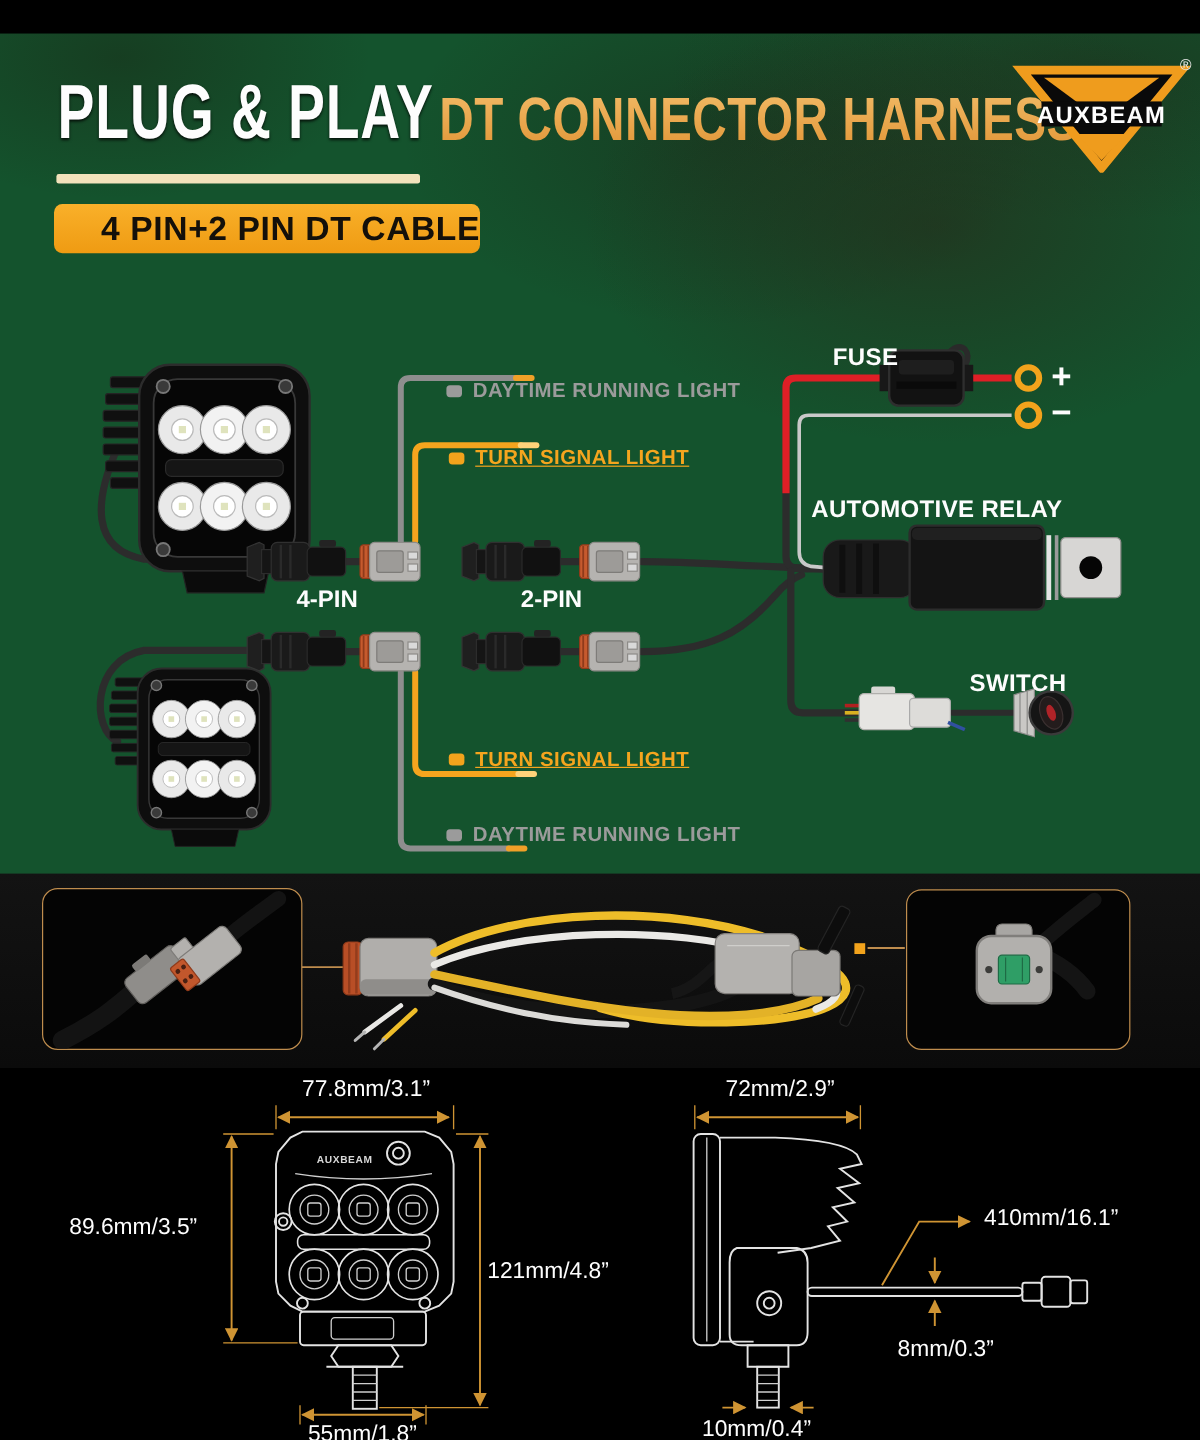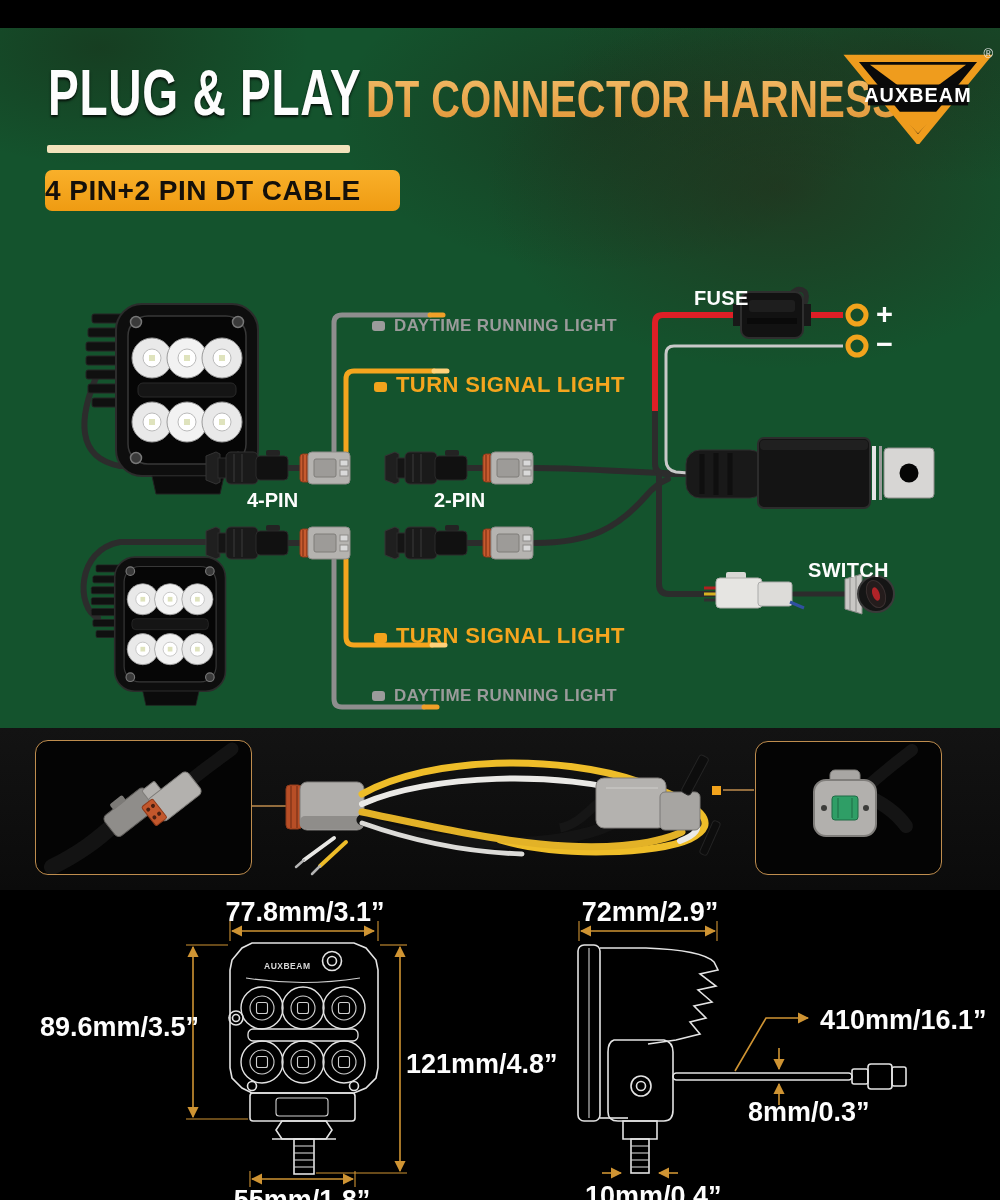--- a/index.html
+++ b/index.html
@@ -16,44 +16,44 @@
   
   .title-white{left:48px;top:28px;font-size:64px;font-weight:900;letter-spacing:1px;color:#fdfdfd;
     transform:scaleX(.72);transform-origin:left top;text-shadow:0 2px 3px rgba(0,0,0,.8);white-space:nowrap;}
   .title-orange{left:366px;top:42px;font-size:51px;font-weight:900;letter-spacing:.5px;
     transform:scaleX(.78);transform-origin:left top;white-space:nowrap;
     background:linear-gradient(180deg,#f3bd6a,#e09434);-webkit-background-clip:text;background-clip:text;color:transparent;}
   .underline{left:47px;top:117px;width:303px;height:8px;background:#f2e2bb;border-radius:2px;}
   .logo{left:843px;top:20px;width:150px;height:96px;}
   .logo .reg{position:absolute;right:0;top:-2px;font-size:13px;color:#e9e9e9;}
   
-  .badge{left:45px;top:142px;width:355px;height:41px;line-height:41px;text-align:left;
+  .badge{left:45px;top:142px;width:355px;height:41px;line-height:41px;text-align:right;
     background:linear-gradient(180deg,#f9b02a,#ef9b12);color:#14100a;font-size:28px;font-weight:800;
     border-radius:7px;letter-spacing:.5px;}
   .bullet{display:flex;align-items:center;gap:11px;height:24px;}
   .bullets{left:45px;top:192px;display:flex;flex-direction:column;gap:6px;}
   .ring{width:11px;height:11px;border:3.5px solid #f2a31c;border-radius:50%;flex:0 0 auto;}
   .bullet span{font-size:21px;font-weight:800;color:#fdfdfd;}
   
   .wiring{left:0;top:250px;width:1000px;height:455px;}
   .wlabel{position:absolute;font-weight:800;white-space:nowrap;}
   .chip{display:inline-block;width:13px;height:10px;border-radius:3px;margin-right:9px;}
   .drl{color:#9b9b9b;font-size:17px;letter-spacing:.4px;}
-  .turn{color:#f5a51e;font-size:22px;letter-spacing:.4px;}
+  .turn{color:#f5a51e;font-size:17px;letter-spacing:.4px;text-decoration:underline;}
   .pinlbl{color:#fdfdfd;font-size:20px;}
   .complbl{color:#fdfdfd;font-size:20px;letter-spacing:.3px;}
   .pm{color:#fdfdfd;font-size:29px;line-height:1;}
   
   .strip{left:0;top:700px;width:1000px;height:162px;background:linear-gradient(180deg,#131313,#0b0b0b);}
   .zoombox{position:absolute;border:1.5px solid #bf8d4e;border-radius:13px;background:#040404;overflow:hidden;}
   
   .dims{left:0;top:862px;width:1000px;height:338px;background:#000;}
-  .dlabel{position:absolute;font-size:27px;font-weight:700;color:#fdfdfd;white-space:nowrap;}
+  .dlabel{position:absolute;font-size:19px;font-weight:400;color:#fdfdfd;white-space:nowrap;}
   .ctr{text-align:center;}
-  .rgt{text-align:left;}
+  .rgt{text-align:center;}
 </style>
 </head>
 <body>
 
 <div class="page">
   <div class="scene"></div>
 
   <div class="abs title-white">PLUG &amp; PLAY</div>
   <div class="abs title-orange">DT CONNECTOR HARNESS</div>
   <div class="abs underline"></div>
@@ -228,20 +228,21 @@
       <span class="chip" style="background:#9b9b9b;"></span><span>DAYTIME RUNNING LIGHT</span>
     </div>
     <div class="wlabel turn" style="left:374px;top:94px;">
       <span class="chip" style="background:#f2a31c;"></span><span>TURN SIGNAL LIGHT</span>
     </div>
     <div class="wlabel pinlbl" style="left:247px;top:211px;">4-PIN</div>
     <div class="wlabel pinlbl" style="left:434px;top:211px;">2-PIN</div>
     <div class="wlabel complbl" style="left:694px;top:9px;">FUSE</div>
     <div class="wlabel pm" style="left:876px;top:22px;">+</div>
     <div class="wlabel pm" style="left:876px;top:52px;">−</div>
+    <div class="wlabel complbl" style="left:676px;top:136px;">AUTOMOTIVE RELAY</div>
     <div class="wlabel complbl" style="left:808px;top:281px;">SWITCH</div>
     <div class="wlabel turn" style="left:374px;top:345px;">
       <span class="chip" style="background:#f2a31c;"></span><span>TURN SIGNAL LIGHT</span>
     </div>
     <div class="wlabel drl" style="left:372px;top:408px;">
       <span class="chip" style="background:#9b9b9b;"></span><span>DAYTIME RUNNING LIGHT</span>
     </div>
   </div>
 
   <div class="abs strip">
@@ -418,16 +419,16 @@
       <text x="264" y="79" font-size="8.5" font-weight="bold" letter-spacing=".5" fill="#d8d8d8">AUXBEAM</text>
     </svg>
 
     
     <div class="dlabel ctr" style="left:225px;top:7px;width:160px;">77.8mm/3.1”</div>
     <div class="dlabel rgt" style="left:40px;top:122px;width:142px;">89.6mm/3.5”</div>
     <div class="dlabel" style="left:406px;top:159px;">121mm/4.8”</div>
     <div class="dlabel ctr" style="left:232px;top:295px;width:140px;">55mm/1.8”</div>
     <div class="dlabel ctr" style="left:580px;top:7px;width:140px;">72mm/2.9”</div>
     <div class="dlabel" style="left:820px;top:115px;">410mm/16.1”</div>
-    <div class="dlabel" style="left:748px;top:207px;">8mm/0.3”</div>
+    <div class="dlabel" style="left:748px;top:224px;">8mm/0.3”</div>
     <div class="dlabel" style="left:585px;top:291px;">10mm/0.4”</div>
   </div>
 </div>
 
 </body></html>

